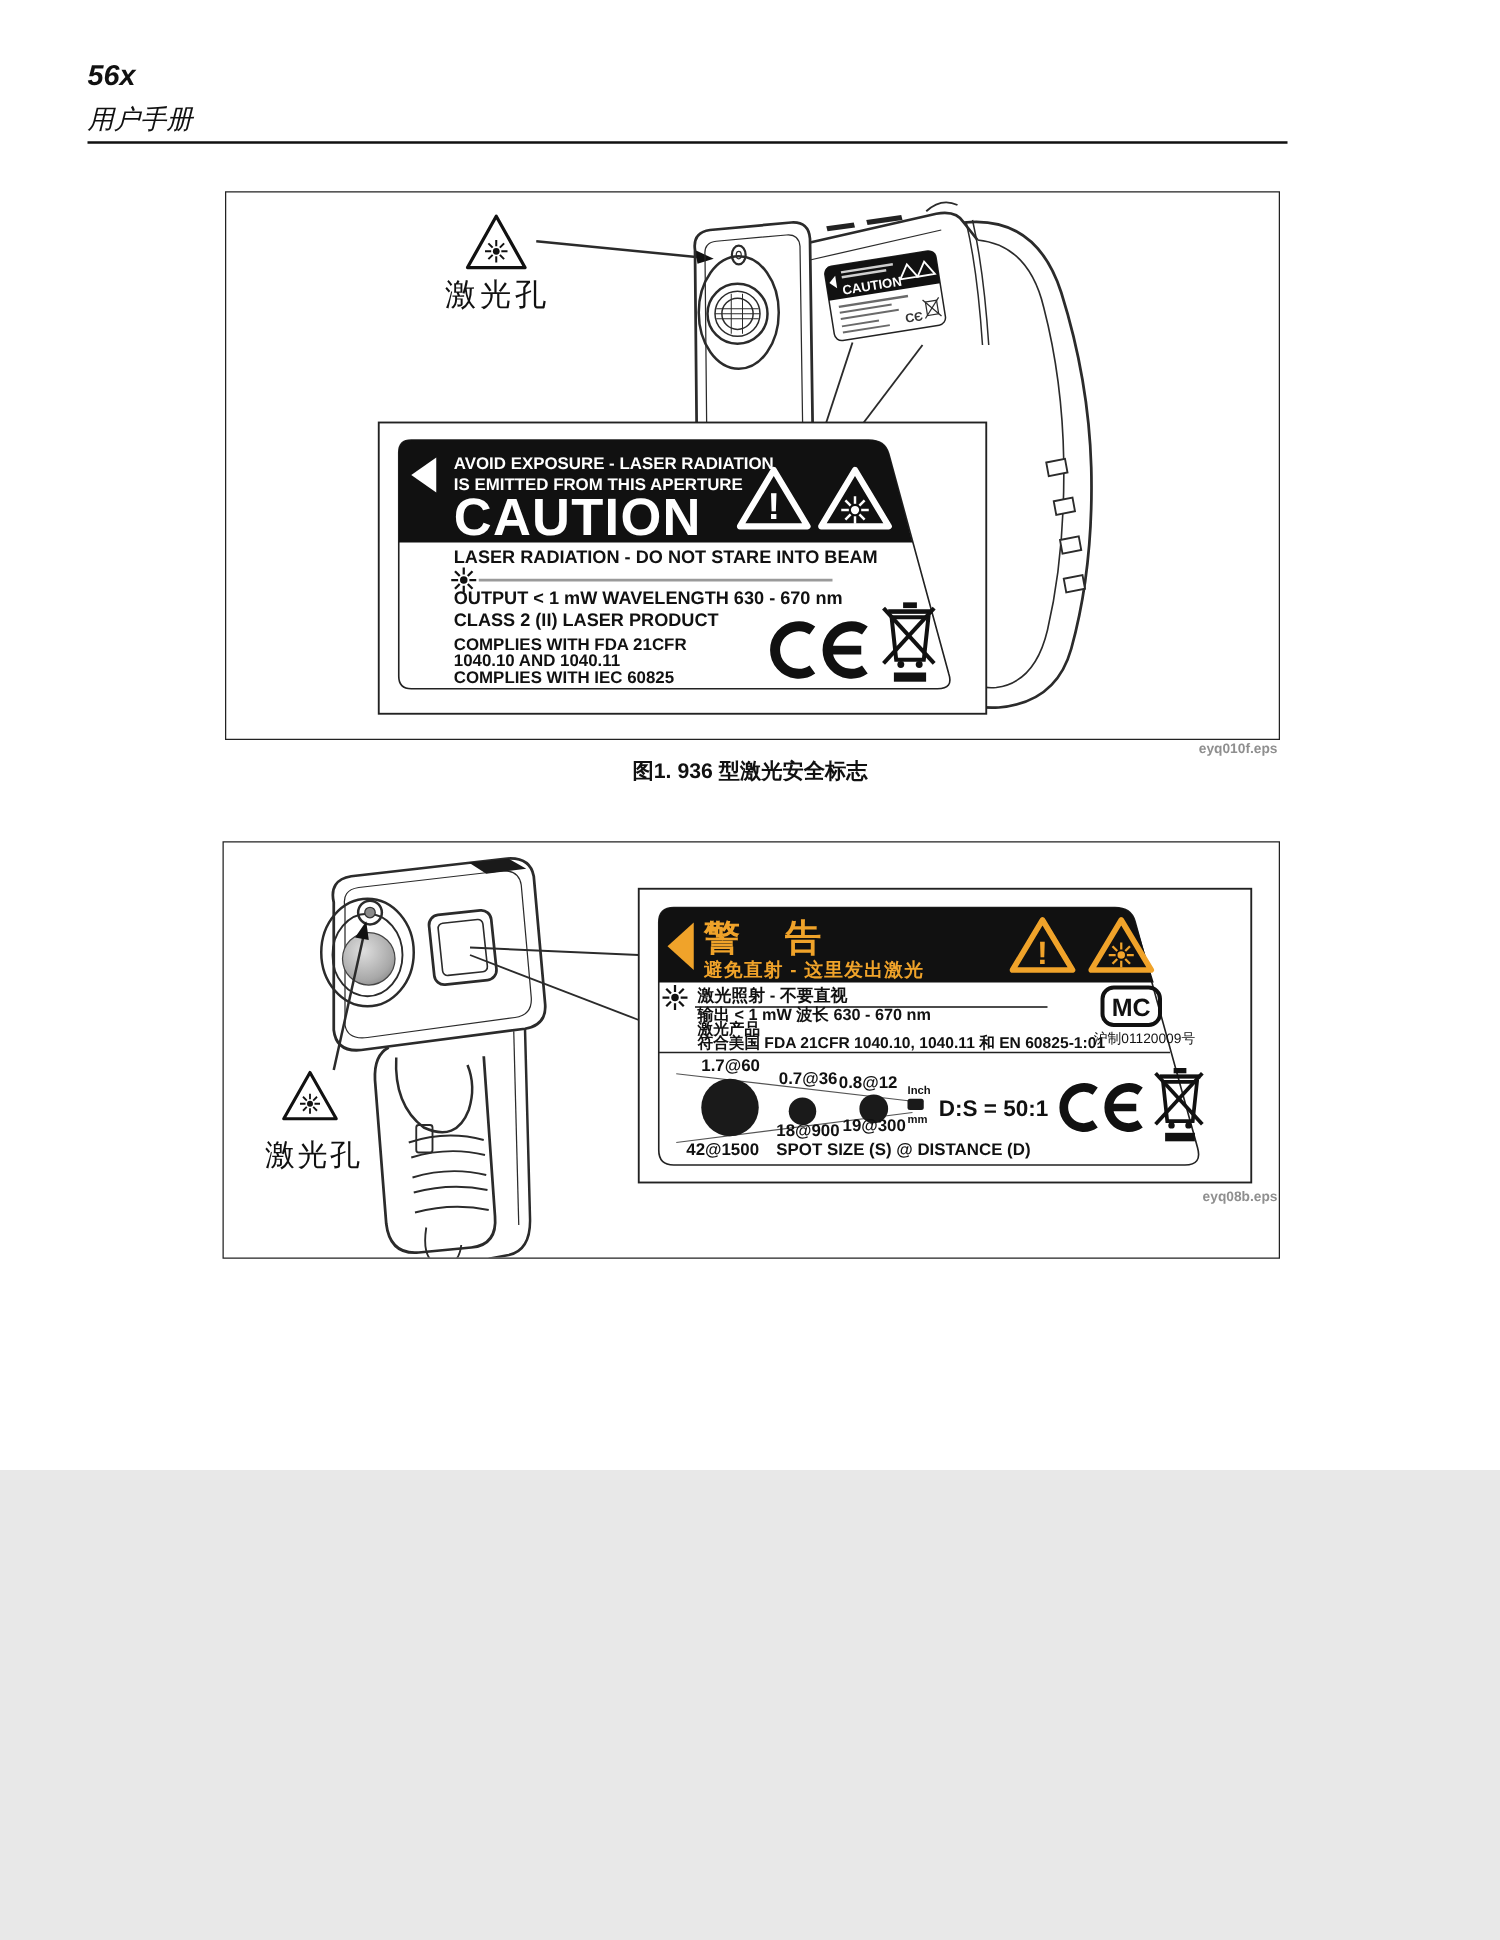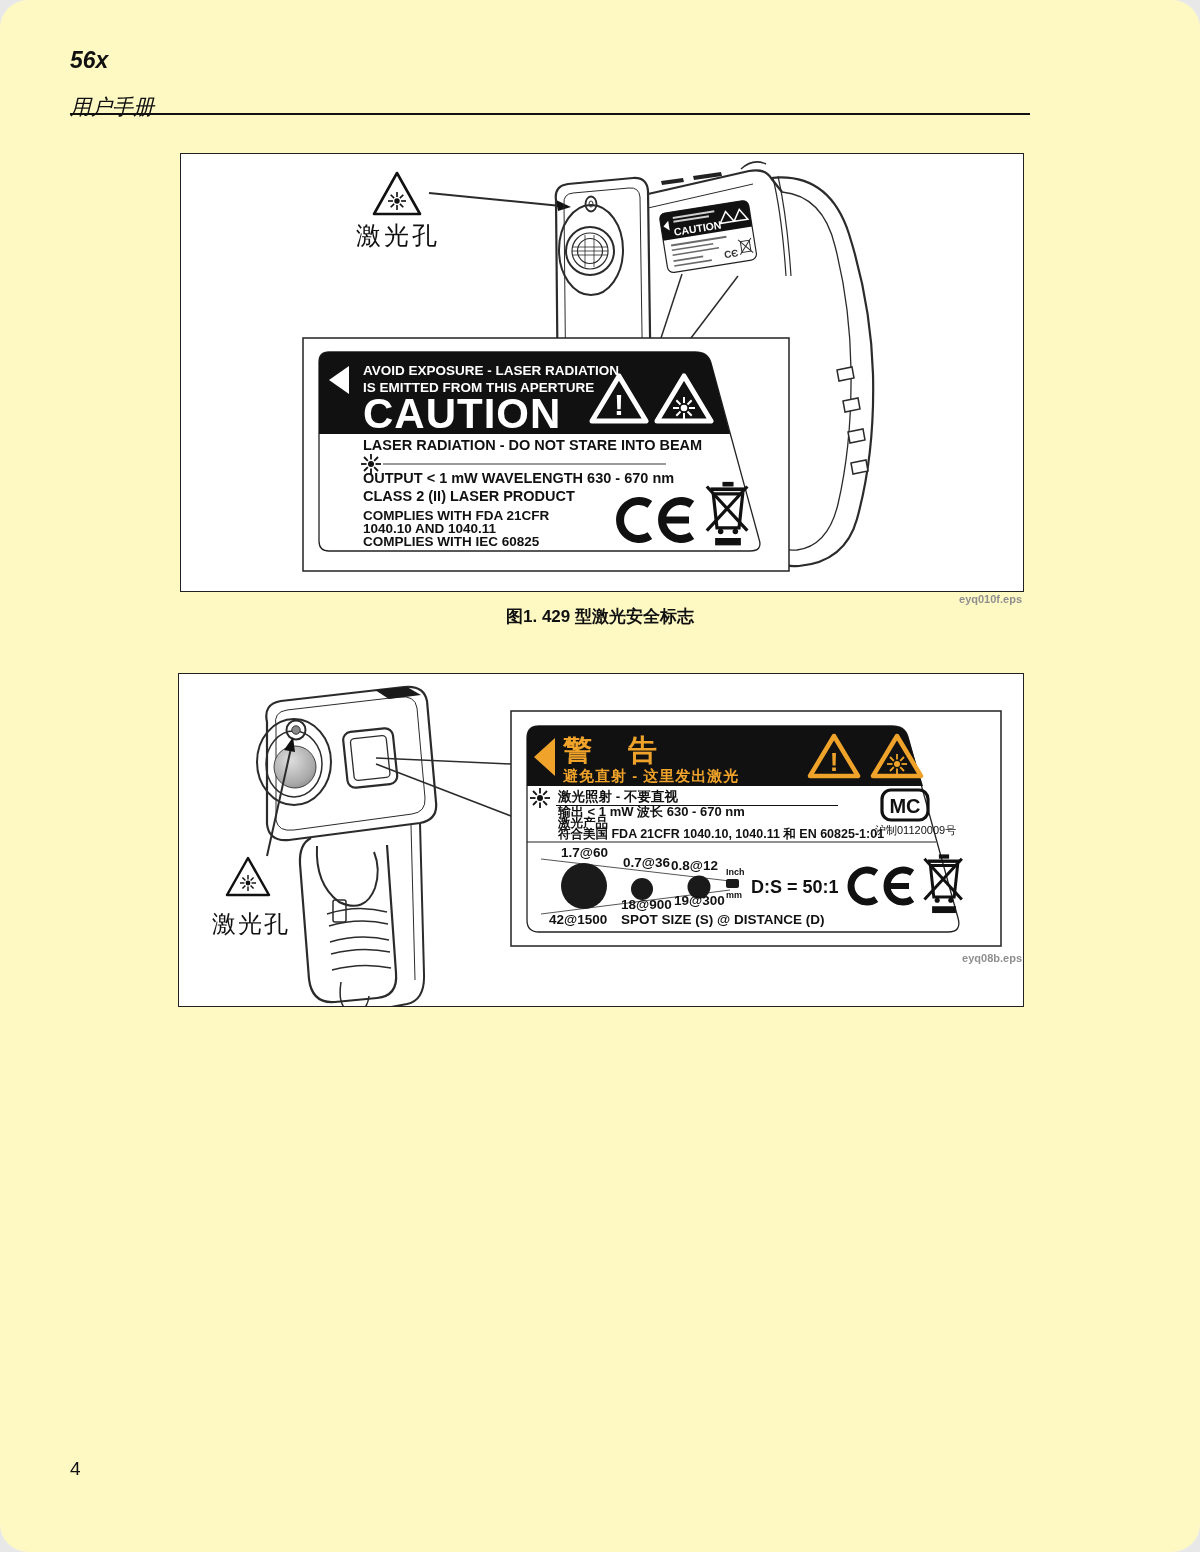--- a/index.html
+++ b/index.html
@@ -1,23 +1,23 @@
 <!DOCTYPE html>
 <html><head>
 <meta charset="utf-8">
 <style>
   html,body{margin:0;padding:0;background:#e8e8e8;}
   .page{
-    position:relative;width:1200px;height:1552px;background:#fef9c3;
+    position:relative;width:1200px;height:1176px;background:#ffffff;
     margin:0 auto;overflow:hidden;
-    font-family:"Liberation Sans","DejaVu Sans",sans-serif;color:#111;border-radius:28px;
+    font-family:"Liberation Sans","DejaVu Sans",sans-serif;color:#111;
   }
   .hdr{position:absolute;left:70px;top:48px;width:960px;}
   .hdr-model{font-size:23px;font-weight:bold;font-style:italic;line-height:1.1;}
-  .hdr-sub{font-family:"Liberation Serif","DejaVu Serif",serif;font-style:italic;font-size:21px;margin-top:20px;}
+  .hdr-sub{font-family:"Liberation Serif","DejaVu Serif",serif;font-style:italic;font-size:21px;margin-top:8px;}
   .hdr-rule{position:absolute;left:70px;top:113px;width:960px;height:2px;background:#111;}
   .figframe{position:absolute;border:1.5px solid #222;background:#fff;}
   .fig1{left:180px;top:153px;width:842px;height:437px;}
   .fig2{left:178px;top:673px;width:844px;height:332px;}
   .epsname{position:absolute;right:178px;font-size:11px;color:#8f8f8f;text-align:right;font-weight:bold;}
   .eps1{top:593px;}
   .eps2{top:952px;}
   .figcap{position:absolute;left:0;width:1200px;text-align:center;font-size:17px;font-weight:bold;color:#111;}
   .cap1{top:605px;}
   .cap2{top:1021px;}
@@ -184,21 +184,21 @@
             <circle cx="8" cy="18" r="3" fill="#111"></circle>
         <line x1="-23" y1="-31" x2="21" y2="17" stroke="#111" stroke-width="3.5"></line>
         <line x1="21" y1="-31" x2="-23" y2="17" stroke="#111" stroke-width="3.5"></line>
         <rect x="-14" y="25" width="28" height="8" fill="#111"></rect>
       </g>
     </g>
   </svg>
   </div>
 
   <div class="epsname eps1">eyq010f.eps</div>
-  <div class="figcap cap1">图1. 429 型激光安全标志</div>
+  <div class="figcap cap1">图1. 936 型激光安全标志</div>
 
   <div class="figframe fig2">
   <svg width="844" height="332" viewBox="0 0 844 332">
     <defs>
       <g id="burst2">
         <circle r="3" fill="currentColor"></circle>
         <g stroke="currentColor" stroke-width="1.8">
           <line x1="0" y1="-10" x2="0" y2="-4.5"></line>
               <line x1="0" y1="10" x2="0" y2="4.5"></line>
           <line x1="-10" y1="0" x2="-4.5" y2="0"></line>

